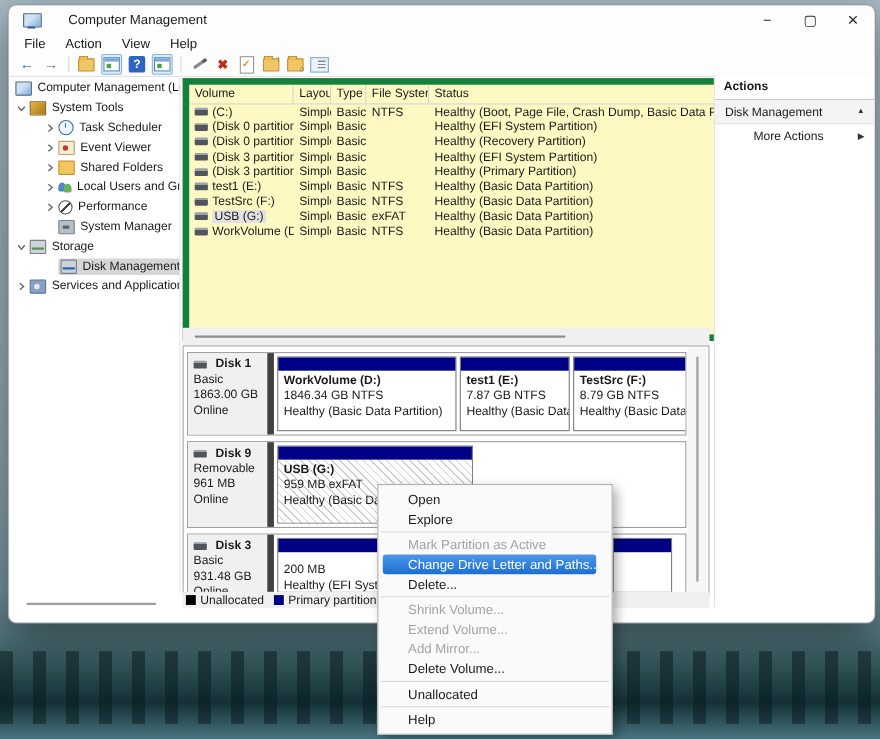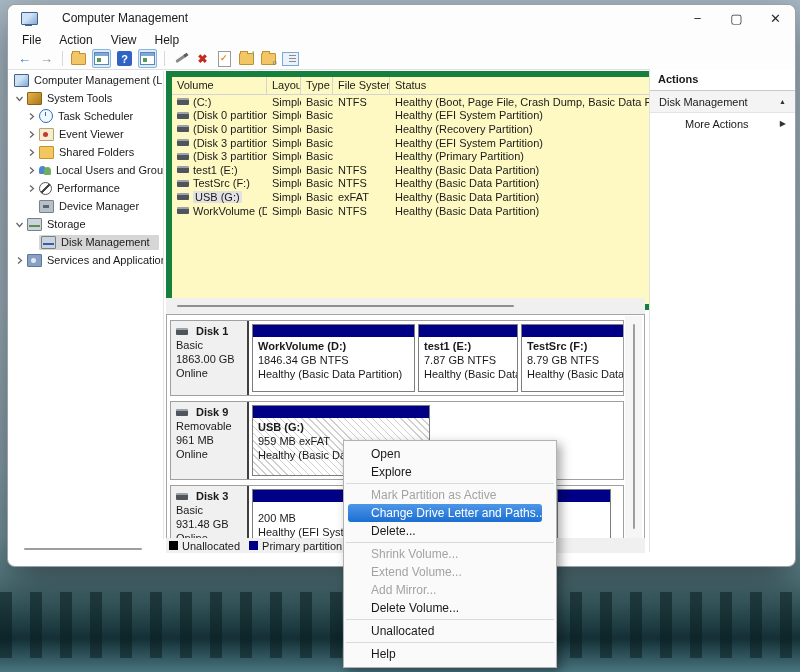--- a/index.html
+++ b/index.html
@@ -42,21 +42,21 @@
   .tool-bar-ico{width:12px;height:3px;background:#8a8a8a;border-radius:2px;transform:rotate(-35deg)}
   .tool-bar-ico::after{content:"";position:absolute;right:-2px;top:0;width:4px;height:3px;background:#5a5a5a}
   .doc-chk{width:11px;height:14px;background:#fff;border:1px solid #9a9a9a;position:relative}
   .doc-chk::after{content:"✓";position:absolute;left:1px;top:1px;color:#e08a1e;font-size:9px;font-weight:bold}
   .props-ico{width:15px;height:12px;border:1px solid #7da7d9;background:#eaf3fc;position:relative}
   .props-ico::after{content:"";position:absolute;left:6px;top:2px;width:7px;height:7px;
     background:linear-gradient(#8a8a8a 0 1px,transparent 1px 3px,#8a8a8a 3px 4px,transparent 4px 6px,#8a8a8a 6px 7px)}
   
   .tree{position:absolute;left:1px;top:66px;width:154px;height:468px;overflow:hidden;border-right:1px solid #e6e6e6;background:#fff}
   .trow{height:18px;display:flex;align-items:center;white-space:nowrap}
-  .lvl0{padding-left:5px}.lvl1{padding-left:2px}.lvl2{padding-left:14px}
+  .lvl0{padding-left:5px}.lvl1{padding-left:2px}.lvl2{padding-left:28px}
   .chv{width:16px;display:flex;align-items:center;justify-content:center;flex:none}
   .ti{width:13px;height:11px;margin-right:5px;flex:none;border-radius:1px;position:relative}
   .selwrap{display:flex;align-items:center;background:#d6d6d6;padding:1px 9px 1px 2px;border-radius:1px}
   .selwrap .ti{margin-right:5px}
   .i-computer{border:1px solid #44618c;background:linear-gradient(135deg,#cfe3f5 0 40%,#7fa8d6 100%)}
   .i-tools{background:linear-gradient(135deg,#e8b24a,#a87818);border:1px solid #8a6212}
   .i-clock{width:12px;height:12px;border-radius:50%;border:1px solid #2f6fb0;background:#f2f8ff}
   .i-clock::after{content:"";position:absolute;left:5px;top:2px;width:1px;height:4px;background:#2f6fb0}
   .i-event{background:#f5ecd4;border:1px solid #b8a368}
   .i-event::after{content:"";position:absolute;left:3px;top:3px;width:5px;height:5px;background:#c23b2e;border-radius:50%}
@@ -85,21 +85,21 @@
   .vc{box-sizing:border-box;padding-left:5px;white-space:nowrap;overflow:hidden;display:flex;align-items:center}
   .vico{width:12px;height:7px;margin-right:4px;flex:none;border-radius:1px;
     background:linear-gradient(180deg,#9aa2aa 0 2px,#4f555b 2px)}
   .vlabel{white-space:nowrap}
   .vsel{background:#e2e2e2;border-radius:1px;padding:0 2px}
   
   .hscroll{position:absolute;left:158px;top:293px;width:479px;height:16px;background:#f0f0f0}
   .hthumb{position:absolute;left:11px;top:7px;width:337px;height:2px;background:#8f8f8f;border-radius:1px}
   .diskpane{position:absolute;left:158px;top:309px;width:479px;height:228px;border:1px solid #a6a6a6;background:#fff;box-sizing:border-box;overflow:hidden}
   .strip{position:absolute;left:3px;width:454px;border:1px solid #a0a0a0;background:#fff;display:flex;box-sizing:border-box}
-  .dlabel{width:78px;flex:none;background:#f0f0f0;border-right:2px solid #404040;padding:3px 4px 0 5px;line-height:14px;box-sizing:border-box;overflow:hidden;white-space:nowrap}
+  .dlabel{width:78px;flex:none;background:#f0f0f0;border-right:6px solid #404040;padding:3px 4px 0 5px;line-height:14px;box-sizing:border-box;overflow:hidden;white-space:nowrap}
   .dname{display:flex;align-items:center;font-weight:bold;gap:4px}
   .parts{flex:1;display:flex;gap:3px;padding:3px;overflow:hidden}
   .pbox{border:1px solid #7d7d7d;display:flex;flex-direction:column;flex:none;box-sizing:border-box;background:#fff}
   .pbar{height:12px;background:#000086;flex:none}
   .pbody{flex:1;padding:2px 5px;line-height:14px;overflow:hidden;white-space:nowrap}
   .pbody .pt{font-weight:bold}
   .hatch{background:repeating-linear-gradient(45deg,#ffffff 0 4px,#cfcfcf 4px 5px)}
   .vscroll{position:absolute;left:458px;top:1px;width:17px;height:224px;background:#f6f6f6}
   .vthumb{position:absolute;left:8px;top:8px;width:2px;height:205px;background:#9e9e9e;border-radius:1px}
   .legend{position:absolute;left:158px;top:533px;width:479px;height:15px;background:#f0f0f0;display:flex;align-items:center;padding-left:2px;box-sizing:border-box}
@@ -243,21 +243,21 @@
             <svg width="9" height="9" viewBox="0 0 9 9">
               <path d="M3 1.5 L6.5 4.5 L3 7.5" fill="none" stroke="#636363" stroke-width="1.2"></path>
             </svg>
           </span>
         <span class="ti i-perf"></span>
         <span>Performance</span>
       </div>
       <div class="trow lvl2">
         <span class="chv"></span>
         <span class="ti i-device"></span>
-        <span>Device Manager</span>
+        <span>System Manager</span>
       </div>
       <div class="trow lvl1">
         <span class="chv">
             <svg width="9" height="9" viewBox="0 0 9 9">
               <path d="M1.5 3 L4.5 6.5 L7.5 3" fill="none" stroke="#636363" stroke-width="1.2"></path>
             </svg>
           </span>
         <span class="ti i-storage"></span>
         <span>Storage</span>
       </div>

